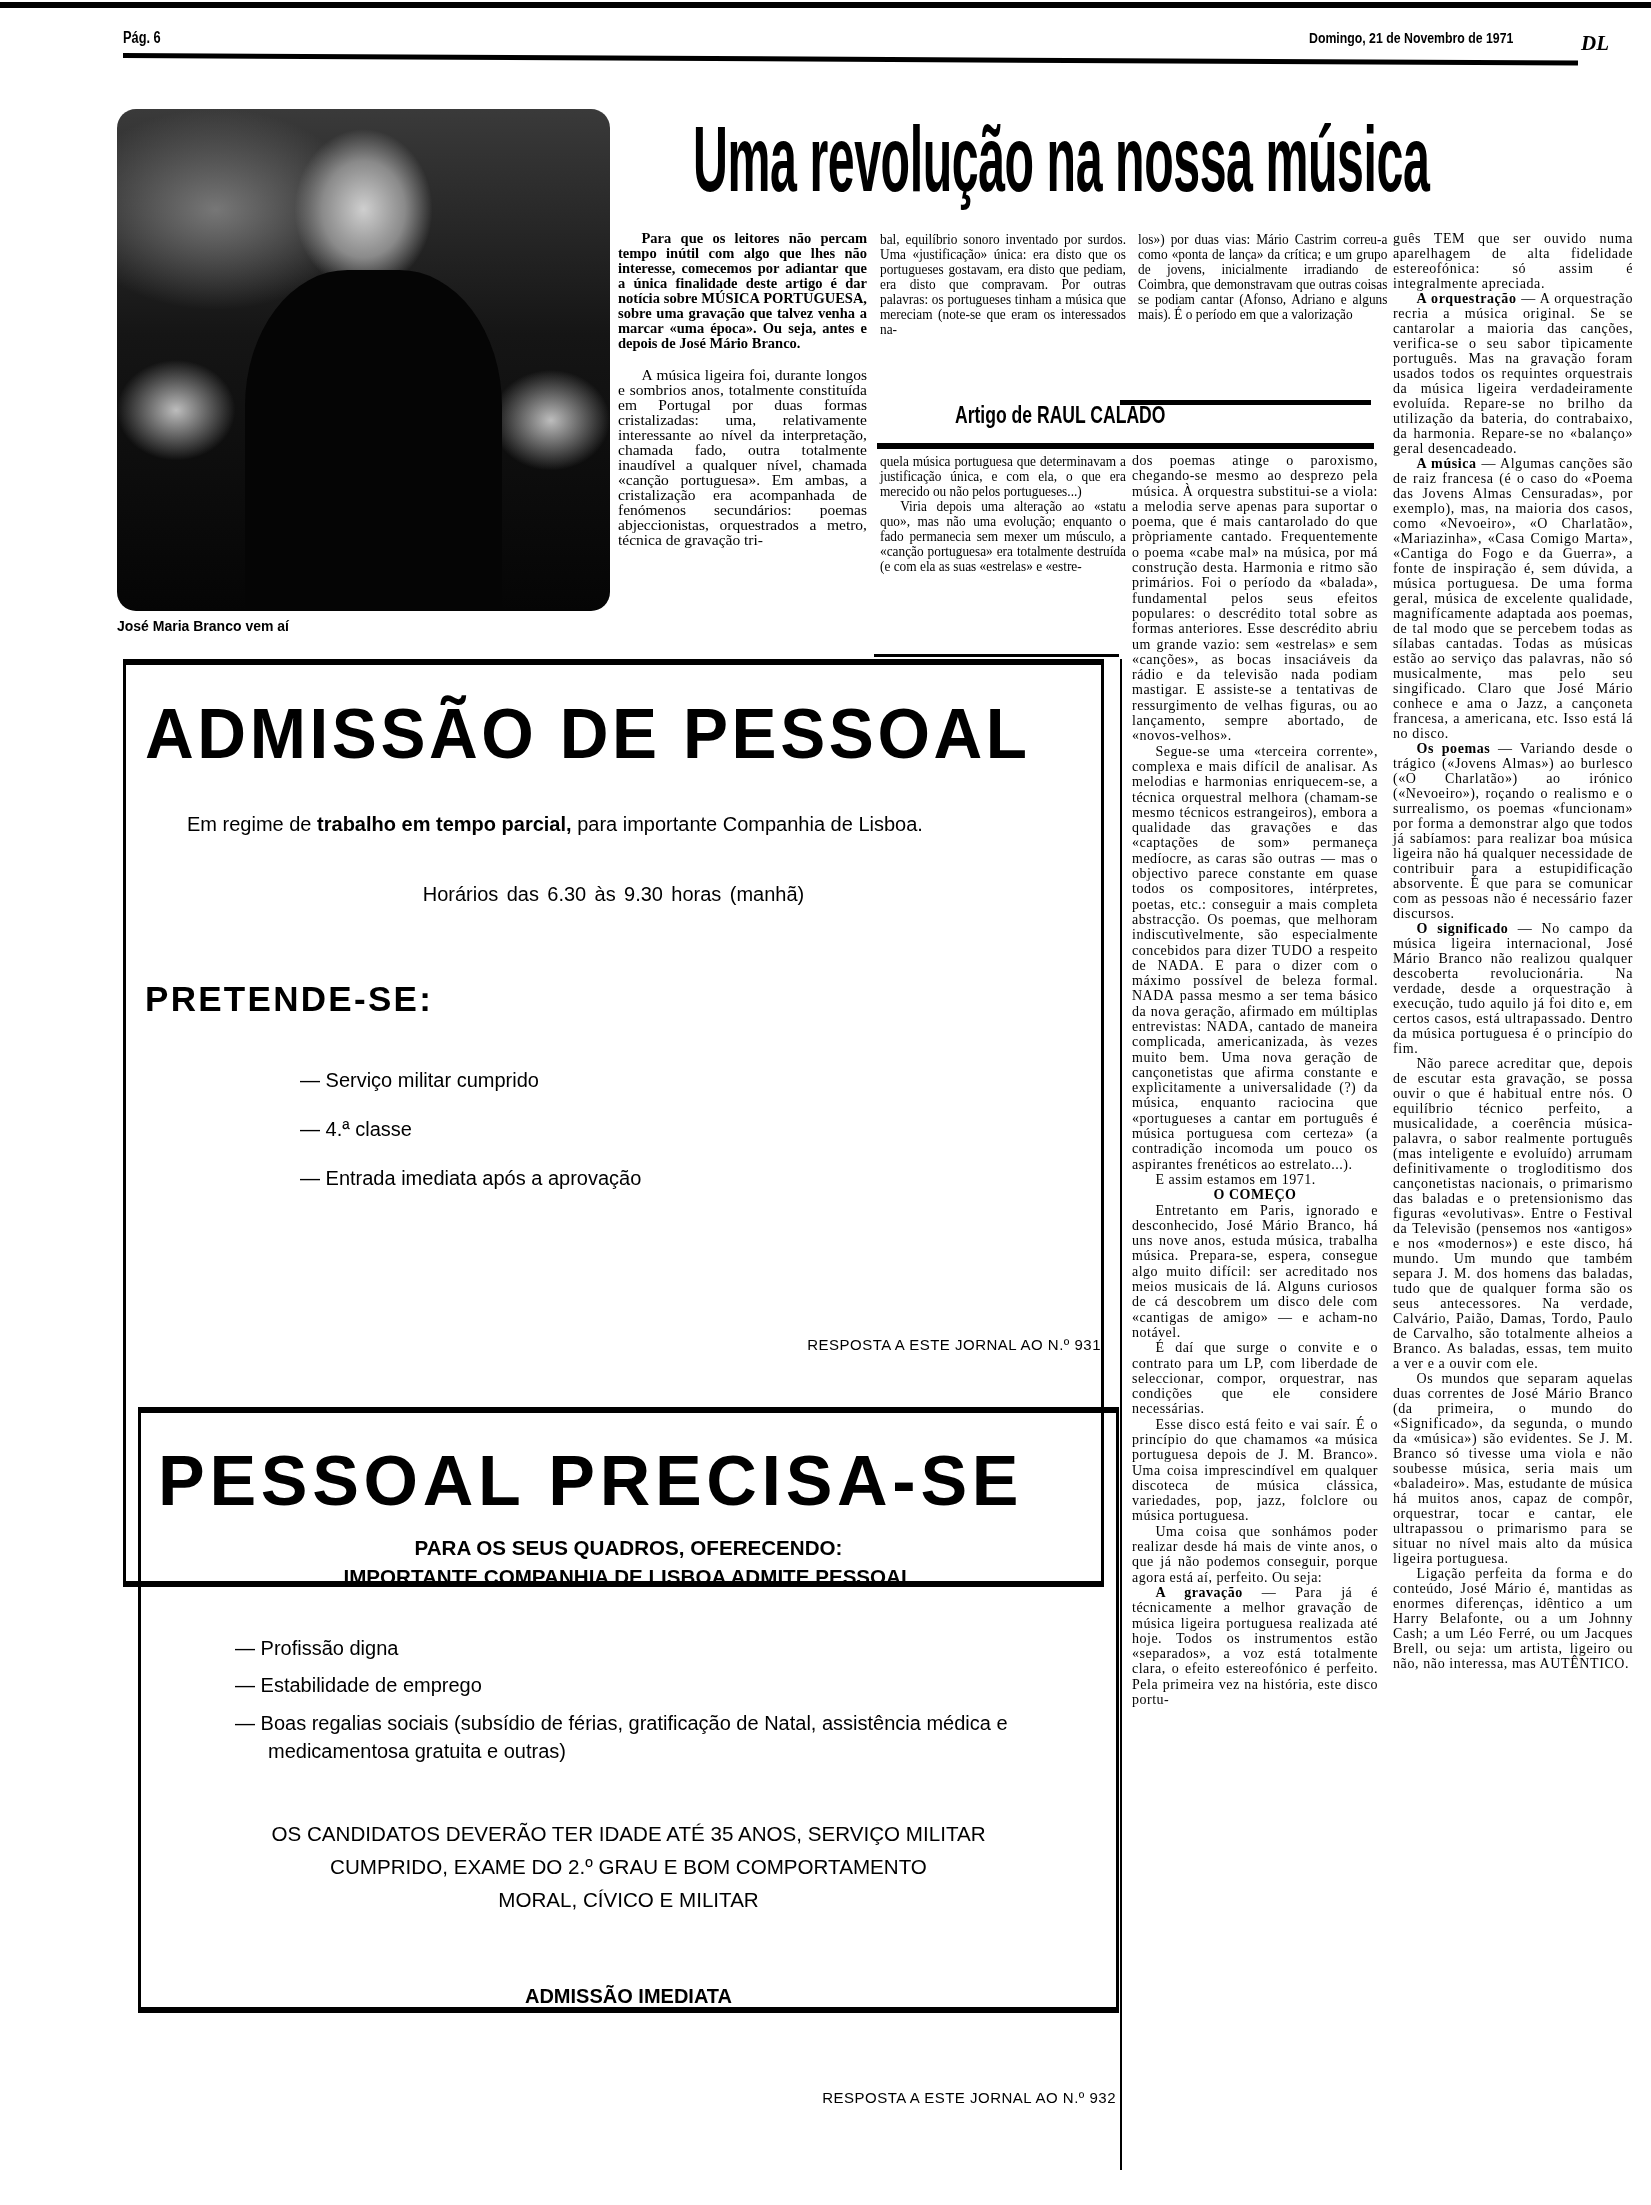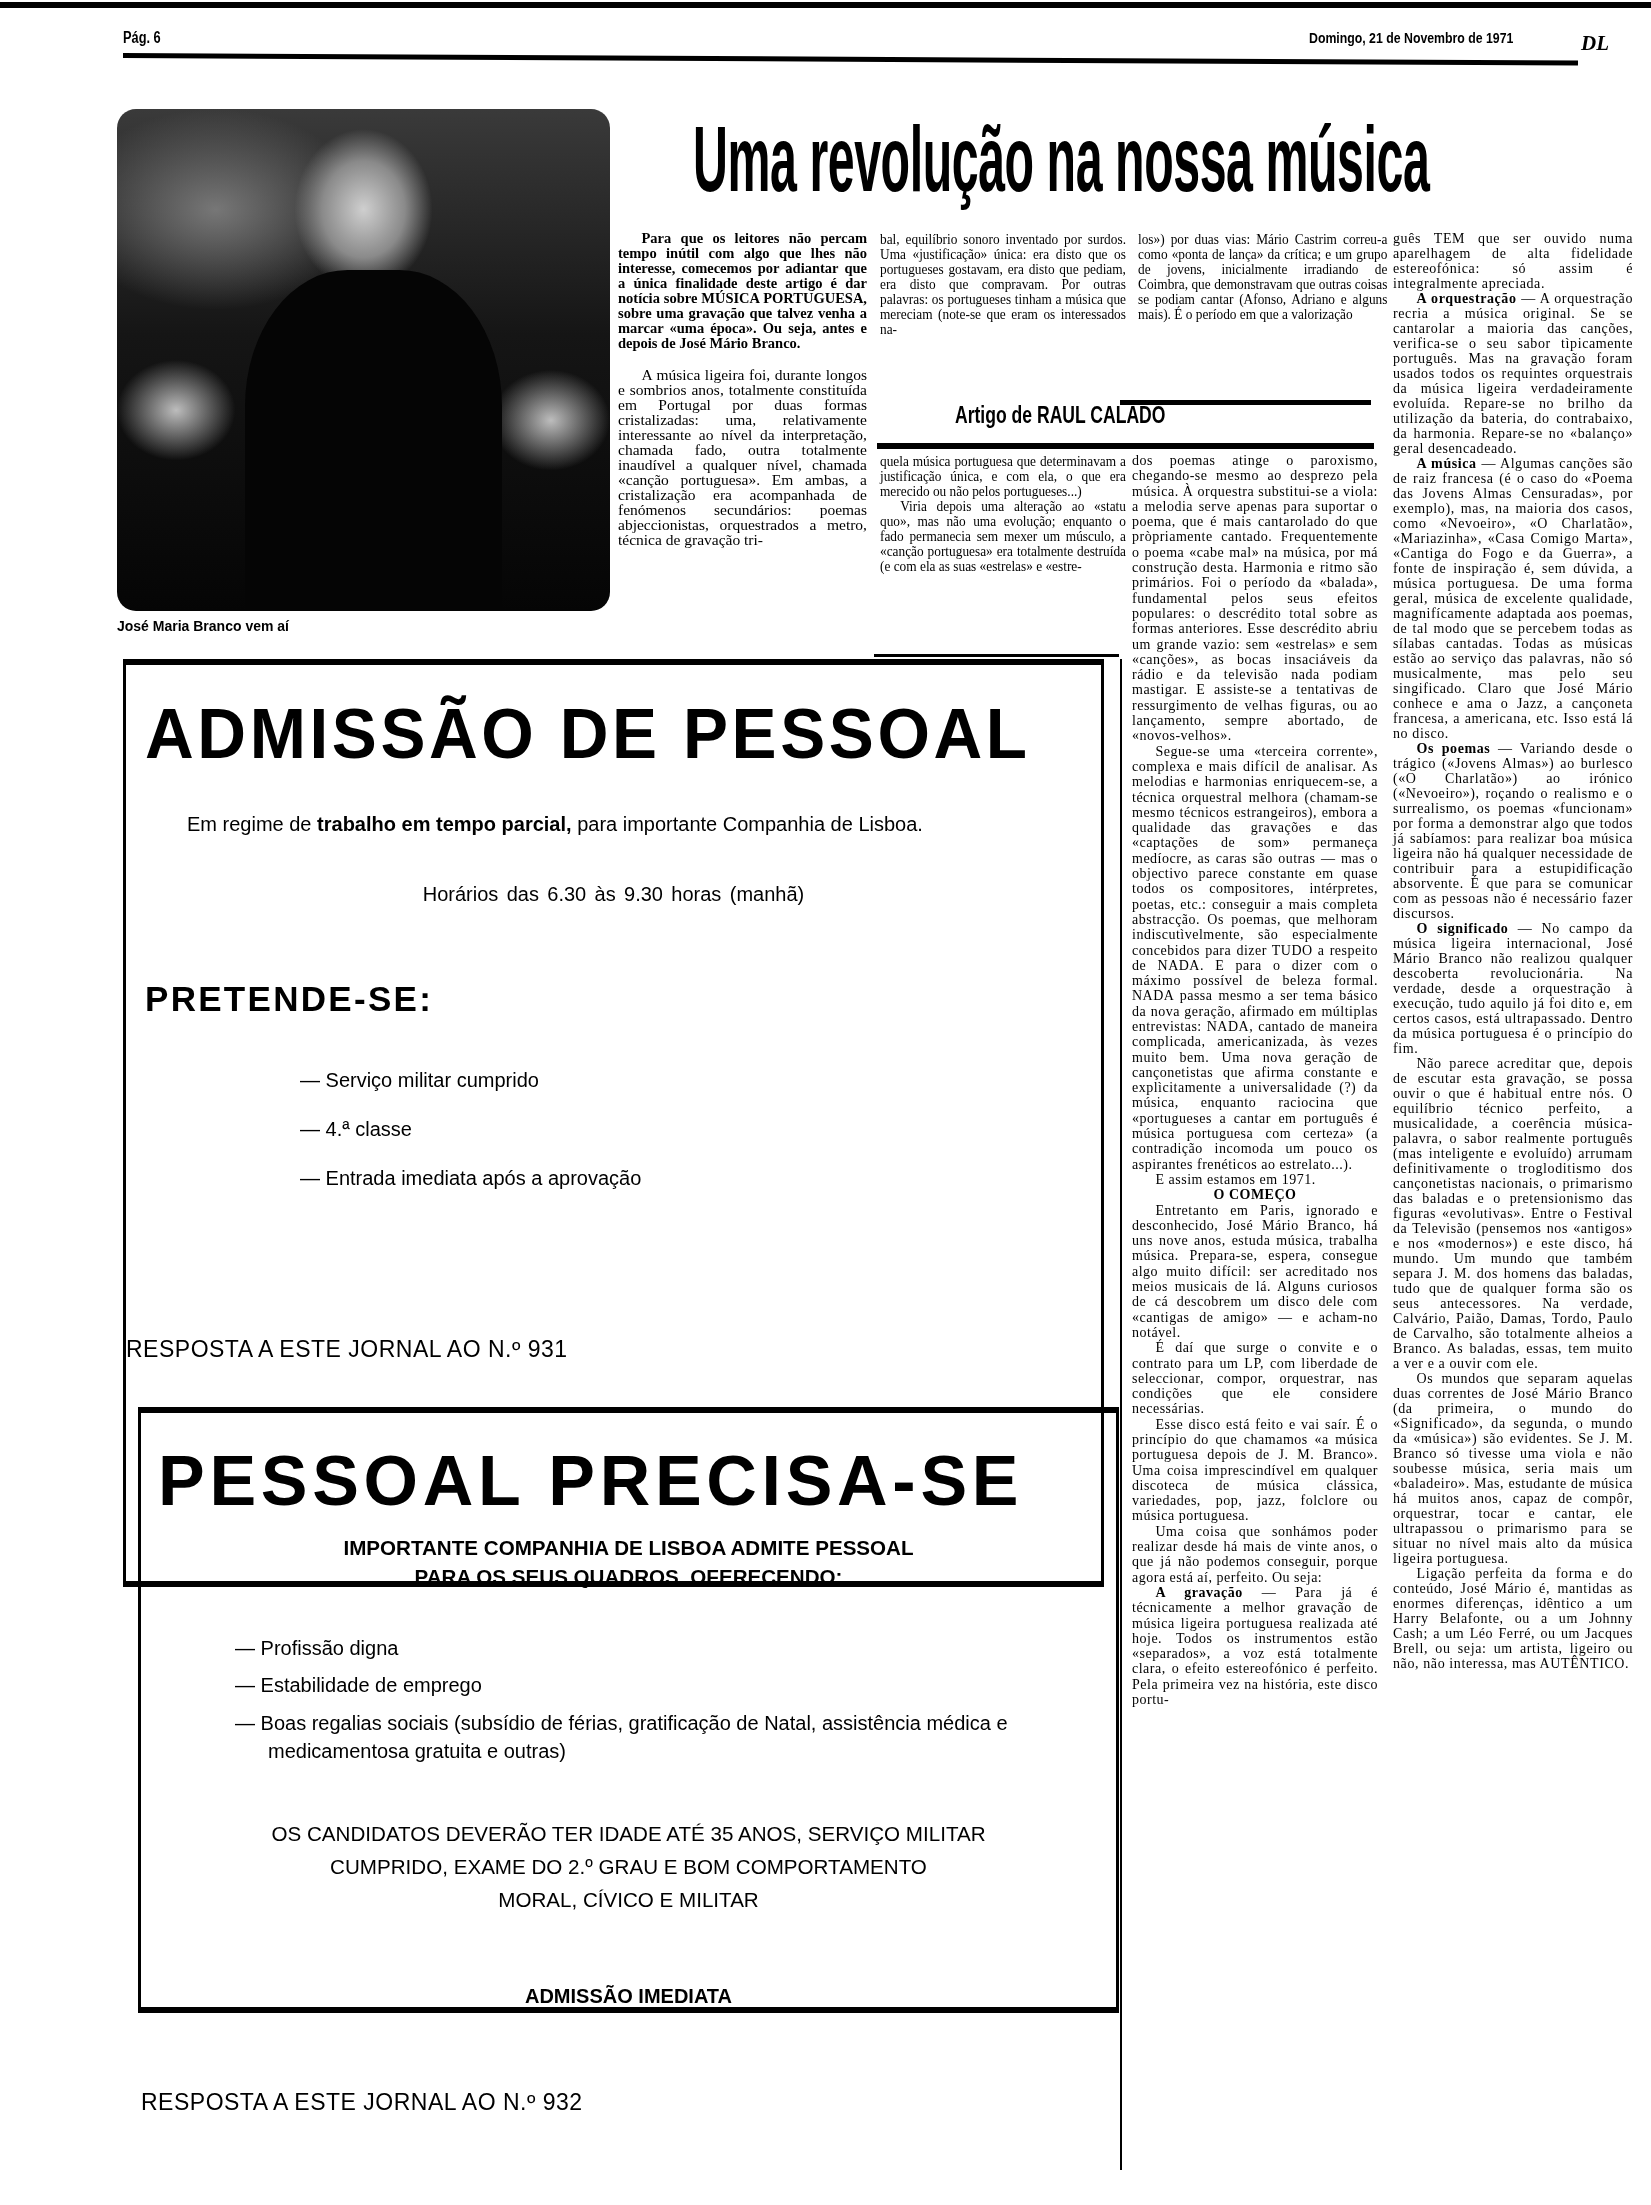--- a/index.html
+++ b/index.html
@@ -30,21 +30,21 @@
   .ad1 { left: 123px; top: 659px; width: 981px; height: 928px; border-top-width: 6.6px; border-bottom-width: 6.6px; }
   .ad2 { left: 138px; top: 1407px; width: 981px; height: 606px; border-top-width: 6.6px; border-bottom-width: 6.6px; }
   .ad h1 { margin: 0; font-weight: bold; white-space: nowrap; }
   .ad1 .title { position: absolute; left: 19px; top: 28px; font-size: 71px; transform: scaleX(0.95); transform-origin: left; letter-spacing: 3.8px; }
   .ad1 .intro { position: absolute; left: 19px; right: 19px; top: 141px; font-size: 20px; line-height: 37px; text-align: justify; text-indent: 42px; }
   .ad1 .intro b { font-weight: bold; }
   .ad1 .hours { position: absolute; left: 0; right: 0; top: 218px; text-align: center; font-size: 20px; word-spacing: 2.8px; }
   .ad1 .pretende { position: absolute; left: 19px; top: 314px; font-size: 35px; font-weight: bold; letter-spacing: 2.3px; }
   .ad1 .reqs { position: absolute; left: 174px; top: 404px; font-size: 20px; }
   .ad1 .reqs div { height: 49px; }
-  .ad .reply { position: absolute; left: 0; right: 0; text-align: left; font-size: 23px; letter-spacing: 0.5px; }
+  .ad .reply { position: absolute; left: 0; right: 0; text-align: right; font-size: 15px; letter-spacing: 0.5px; }
   .ad1 .reply { top: 671px; }
   .ad2 .title { position: absolute; left: 17px; top: 28px; font-size: 70px; letter-spacing: 4.7px; }
   .ad2 .subhead { position: absolute; left: 0; right: 0; top: 120px; text-align: center; font-size: 20.6px; font-weight: bold; line-height: 29px; }
   .ad2 .offers { position: absolute; left: 94px; right: 19px; top: 221px; font-size: 20px; line-height: 28px; }
   .ad2 .offers div { padding-left: 33px; text-indent: -33px; margin-bottom: 9.4px; }
   .ad2 .conds { position: absolute; left: 0; right: 0; top: 404px; text-align: center; font-size: 20.6px; line-height: 33px; }
   .ad2 .imediata { position: absolute; left: 0; right: 0; top: 572px; text-align: center; font-size: 20px; font-weight: bold; }
   .ad2 .reply { top: 676px; }
   .vline { position: absolute; background: #000; }
 </style>
@@ -133,22 +133,22 @@
     <div>— Serviço militar cumprido</div>
     <div>— 4.ª classe</div>
     <div>— Entrada imediata após a aprovação</div>
   </div>
   <div class="reply">RESPOSTA A ESTE JORNAL AO N.º 931</div>
 </div>
 
 <div class="ad ad2">
   <h1 class="title">PESSOAL PRECISA-SE</h1>
   <div class="subhead">
+    <div>PARA OS SEUS QUADROS, OFERECENDO:</div>
     <div>IMPORTANTE COMPANHIA DE LISBOA ADMITE PESSOAL</div>
-    <div>PARA OS SEUS QUADROS, OFERECENDO:</div>
   </div>
   <div class="offers">
     <div>— Profissão digna</div>
     <div>— Estabilidade de emprego</div>
     <div>— Boas regalias sociais (subsídio de férias, gratificação de Natal, assistência médica e medicamentosa gratuita e outras)</div>
   </div>
   <div class="conds">
     <div>OS CANDIDATOS DEVERÃO TER IDADE ATÉ 35 ANOS, SERVIÇO MILITAR</div>
     <div>CUMPRIDO, EXAME DO 2.º GRAU E BOM COMPORTAMENTO</div>
     <div>MORAL, CÍVICO E MILITAR</div>

